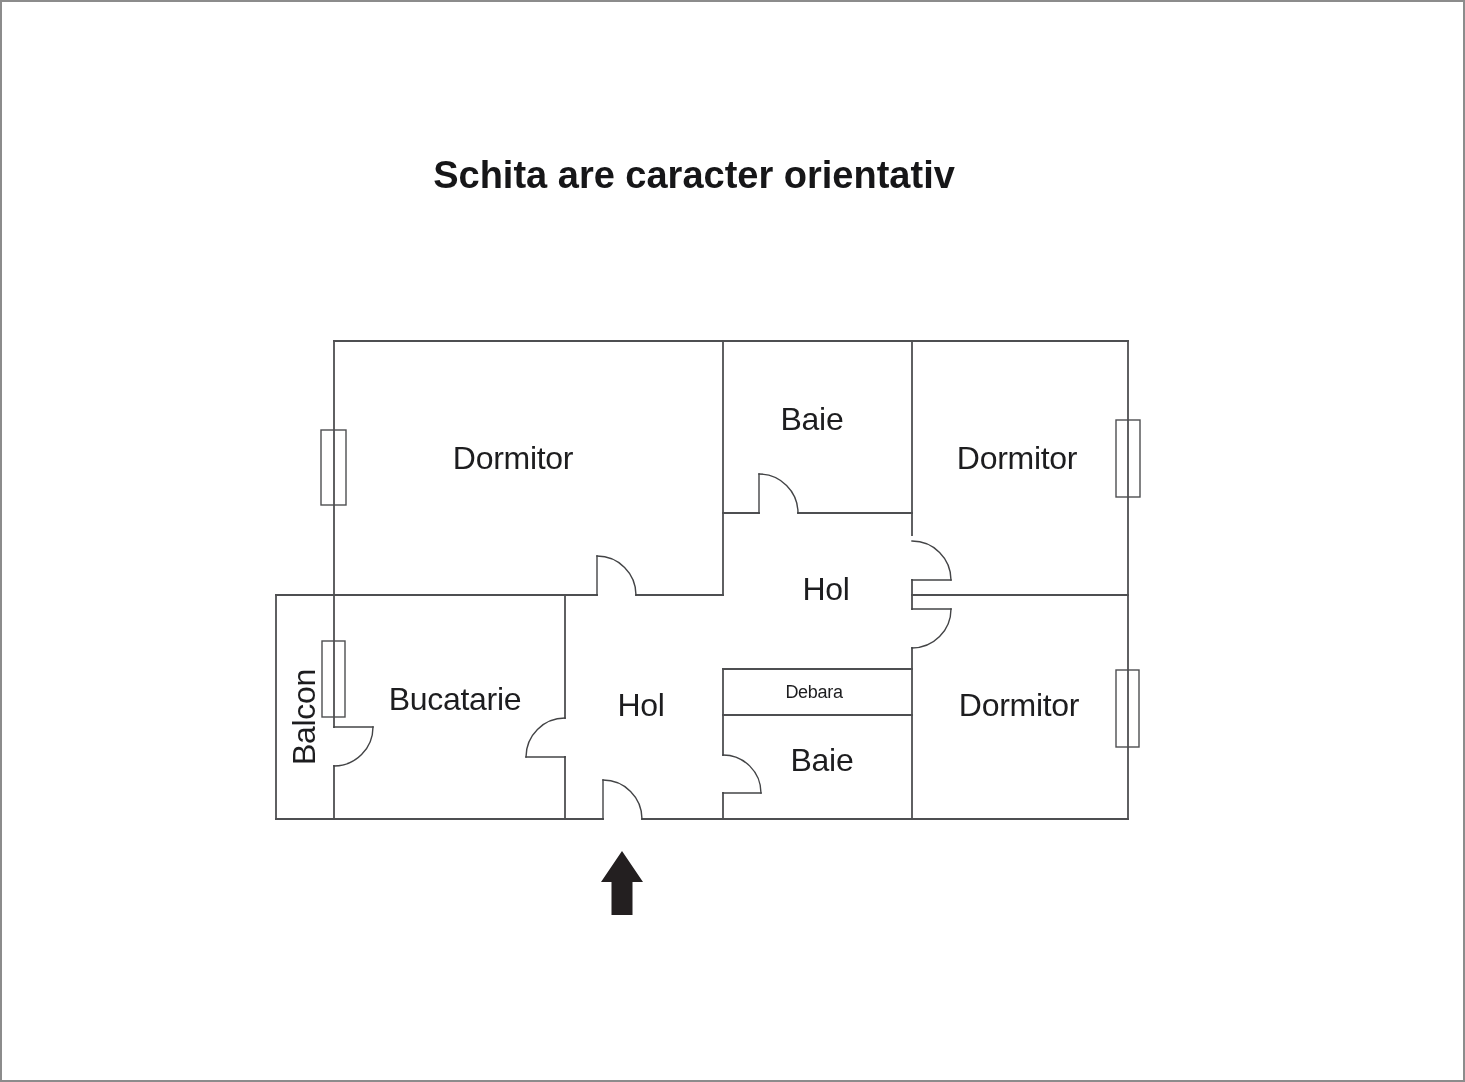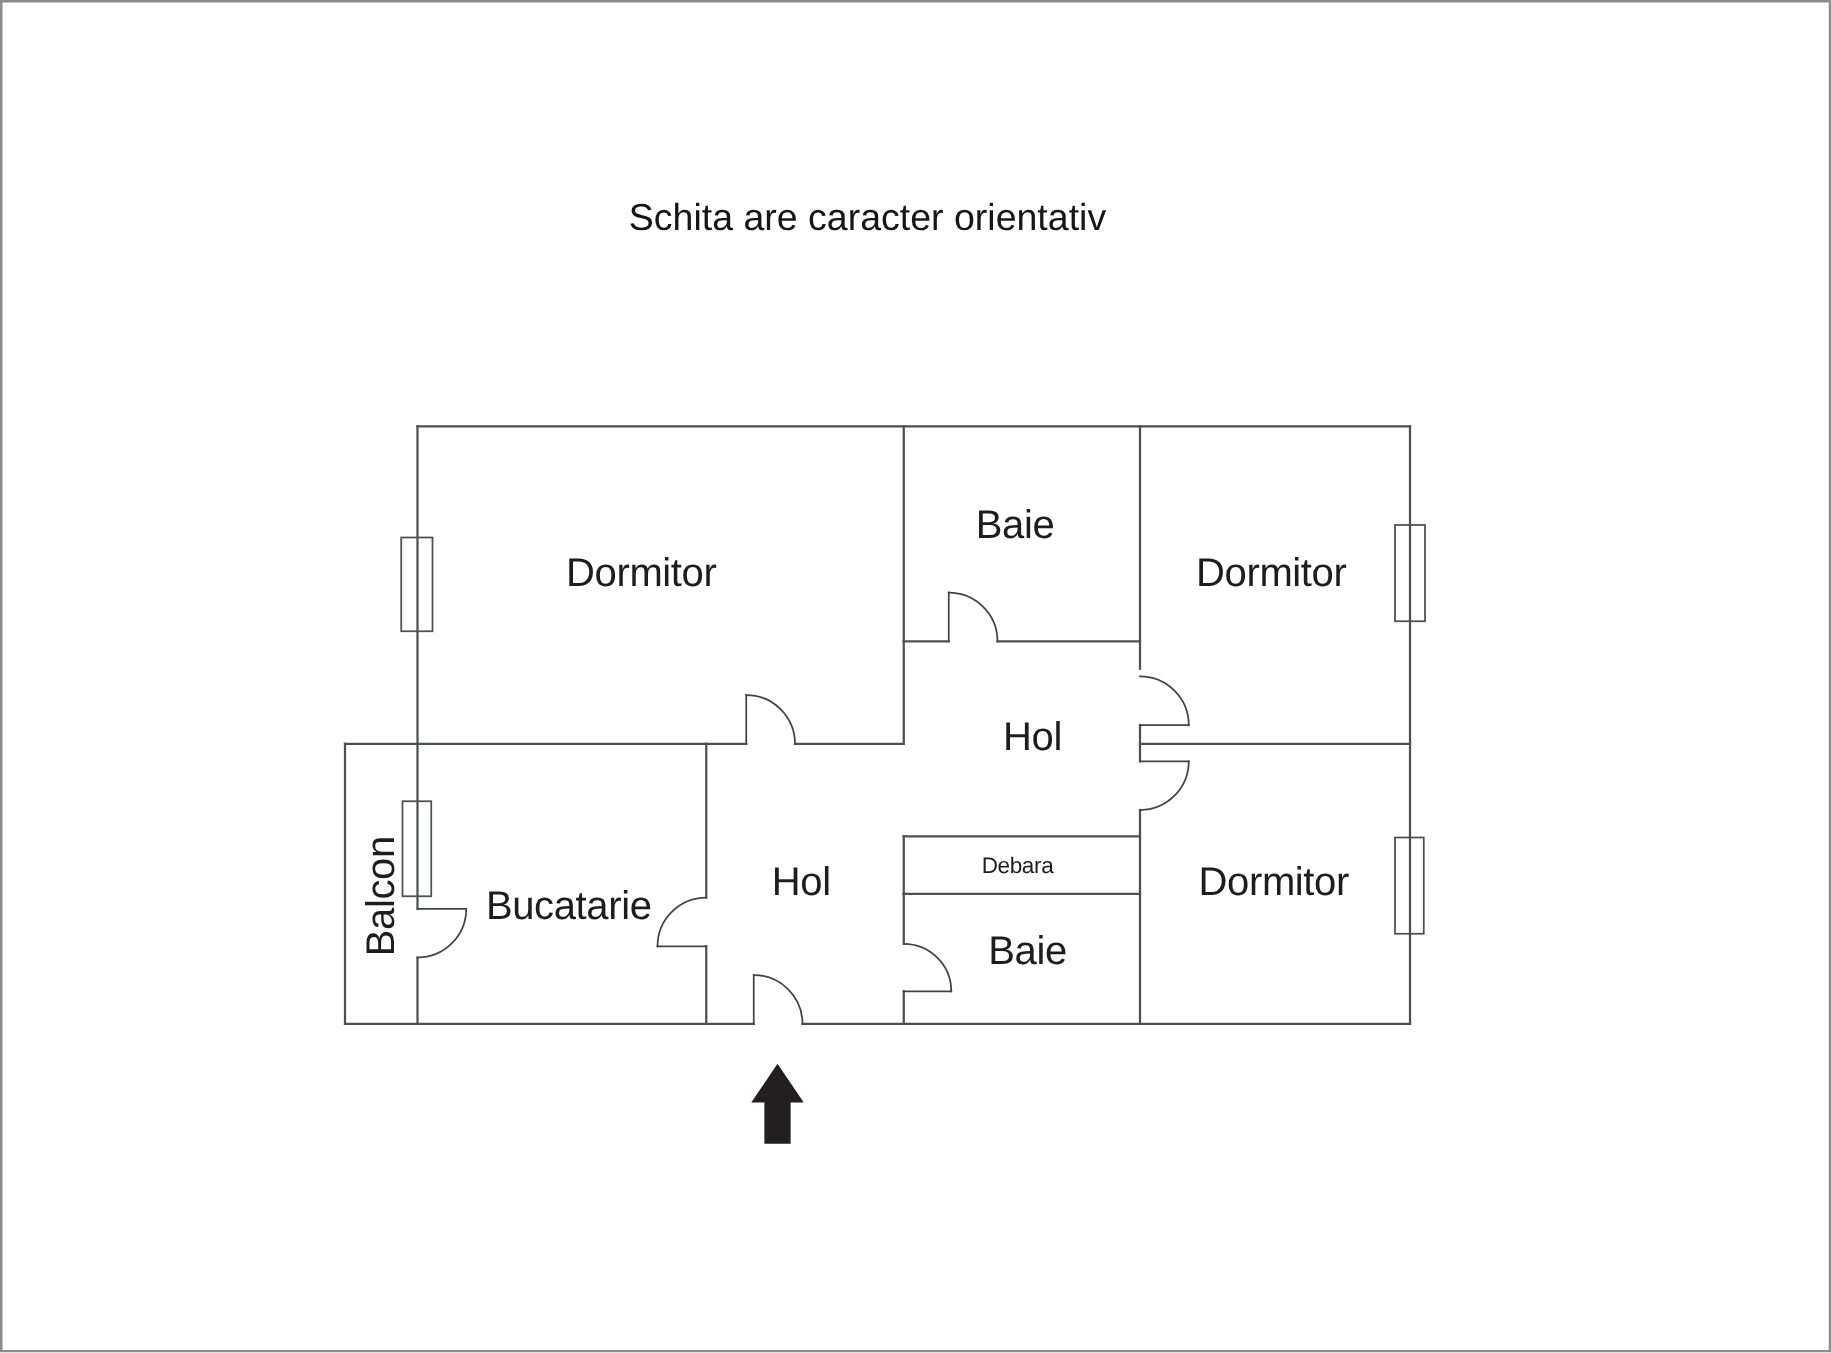--- a/index.html
+++ b/index.html
@@ -35,22 +35,23 @@
     font-size: 18px;
   }
   .room-label.vertical {
     transform: translate(-50%, -50%) rotate(-90deg);
   }
   #plan-title {
     position: absolute;
     transform: translate(-50%, -50%);
     white-space: nowrap;
     color: #161618;
-    font-size: 30px;
+    font-size: 38px;
     letter-spacing: 0px;
+    font-weight: bold;
   }
 </style>
 </head>
 <body>
 
 <div id="canvas">
 
   <svg id="plan-svg" width="1465" height="1082" viewBox="0 0 1465 1082">
     <g fill="none" stroke="#4e4f51" stroke-width="1.8" stroke-linecap="square">
 
@@ -145,21 +146,21 @@
   <div id="plan-title" style="left:692px; top:173px;">Schita are caracter orientativ</div>
 
   <div class="room-label" style="left:511px; top:456px;">Dormitor</div>
 
   <div class="room-label" style="left:810px; top:417px;">Baie</div>
 
   <div class="room-label" style="left:1015px; top:456px;">Dormitor</div>
 
   <div class="room-label" style="left:824px; top:587px;">Hol</div>
 
-  <div class="room-label" style="left:453px; top:722px;">Bucatarie</div>
+  <div class="room-label" style="left:453px; top:697px;">Bucatarie</div>
 
   <div class="room-label" style="left:639px; top:703px;">Hol</div>
 
   <div class="room-label small" style="left:812px; top:690px;">Debara</div>
 
   <div class="room-label" style="left:820px; top:758px;">Baie</div>
 
   <div class="room-label" style="left:1017px; top:703px;">Dormitor</div>
 
   <div class="room-label vertical" style="left:302px; top:715px;">Balcon</div>

